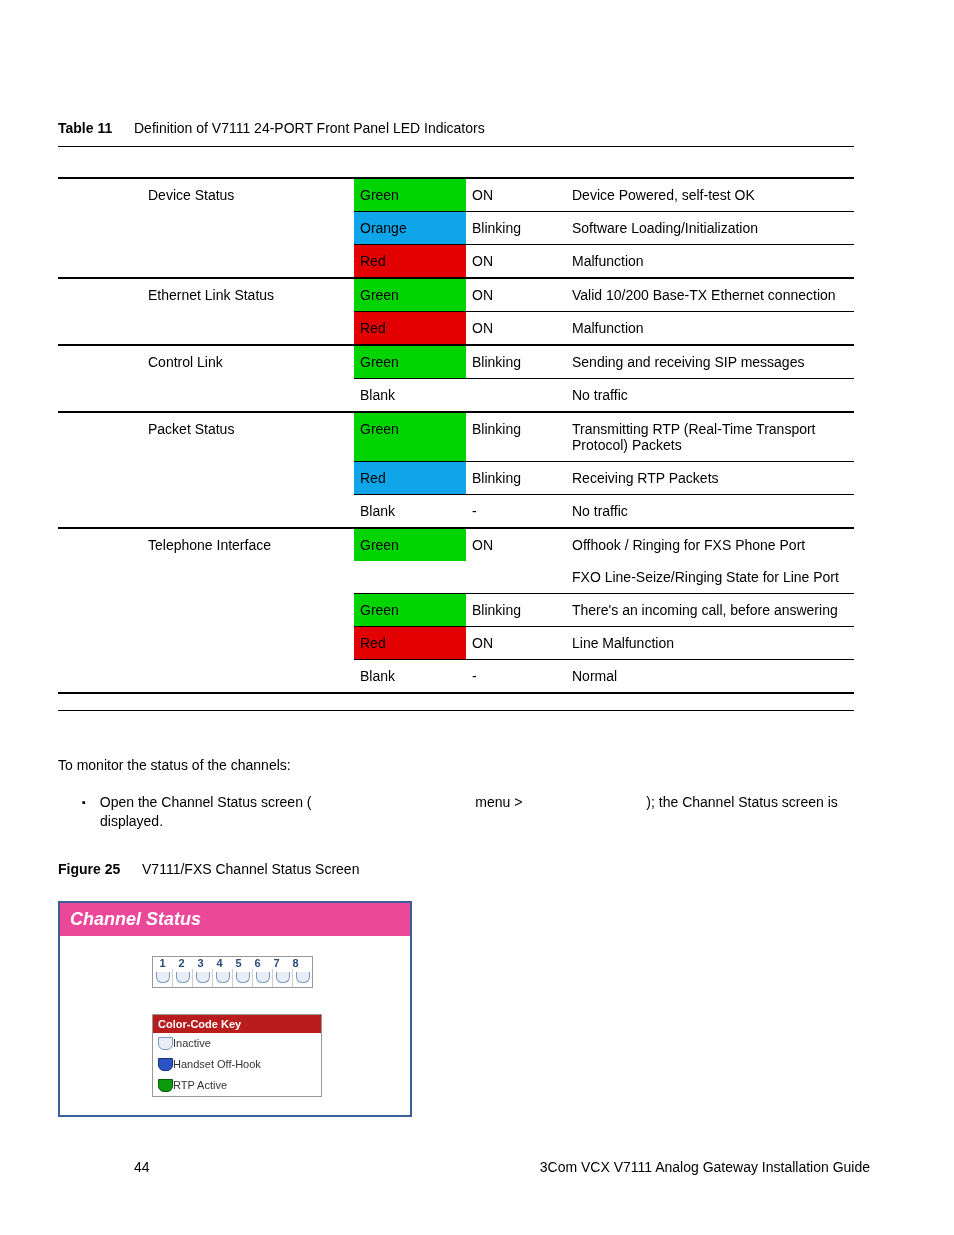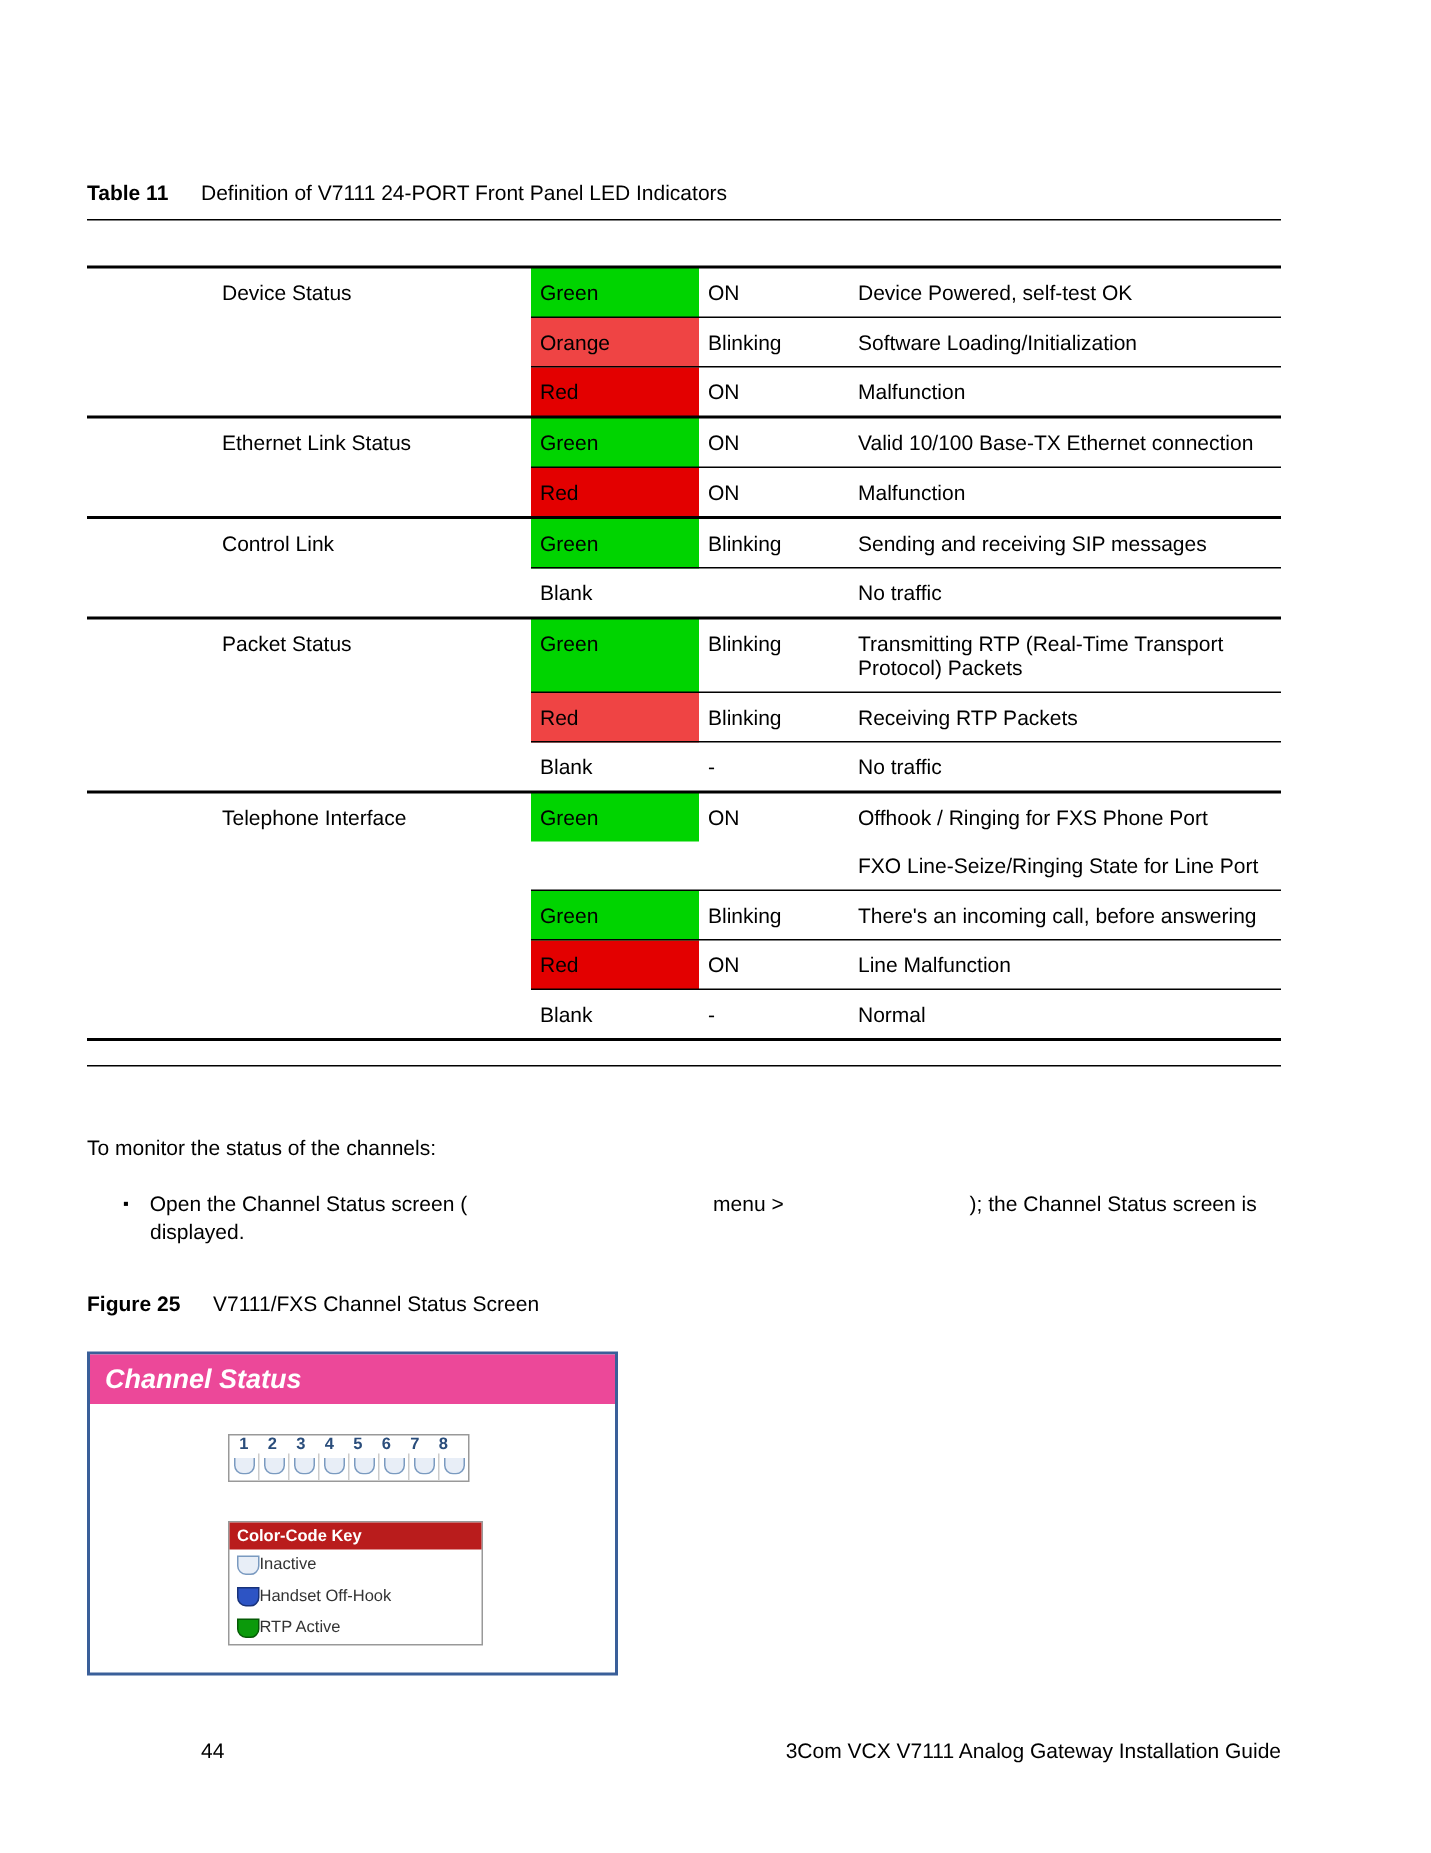--- a/index.html
+++ b/index.html
@@ -38,21 +38,21 @@
     border-bottom: 2px solid #000;
   }
   .group-sep td { border-bottom: 2px solid #000; }
   .row-sep td.c-color, .row-sep td.c-state, .row-sep td.c-desc { border-bottom: 1px solid #000; }
   td { padding: 8px 6px; vertical-align: top; }
   td.c-group { width: 200px; padding-left: 90px; vertical-align: top; }
   td.c-color { width: 100px; }
   td.c-state { width: 88px; }
   td.c-desc  { }
   .swatch-green  { background: #00d400; color: #000; margin-top: 48px; }
-  .swatch-orange { background: #ef4444; color: #000; }
+  .swatch-orange { background: #0ea5e9; color: #000; }
   .swatch-red    { background: #e30000; color: #000; }
   .table-end-rule {
     border: none;
     border-top: 1.5px solid #000;
     margin: 16px 0 0 0;
   }
   .body-text { margin: 46px 0 20px 0; font-size: 14px; }
   ul.bullets { list-style: none; padding: 0; margin: 0 0 30px 24px; }
   ul.bullets li::before { content: "▪"; margin-right: 10px; font-size: 11px; vertical-align: 1px; }
   ul.bullets li { padding-left: 0; text-indent: -18px; margin-left: 18px; line-height: 1.35; }
@@ -113,21 +113,21 @@
     border: 1px solid #555;
   }
   .sw-inactive { background: #e8eef7; border-color:#7a9ac0; }
   .sw-offhook  { background: #2d54c4; border-color:#18327a;}
   .sw-rtp      { background: #0b9a0b; border-color:#055a05;}
 
   .footer {
     position: absolute;
     bottom: 60px;
     left: 134px;
-    right: 100px;
+    right: 84px;
     display: flex;
     justify-content: space-between;
     font-size: 14px;
   }
 </style>
 </head>
 <body>
 
 <div class="page">
 
@@ -153,21 +153,21 @@
         </tr>
         <tr class="group-sep">
           <td class="c-color swatch-red">Red</td>
           <td class="c-state">ON</td>
           <td class="c-desc">Malfunction</td>
         </tr>
         <tr class="row-sep">
           <td class="c-group" rowspan="2" style="border-bottom: 2px solid rgb(0, 0, 0);">Ethernet Link Status</td>
           <td class="c-color swatch-green">Green</td>
           <td class="c-state">ON</td>
-          <td class="c-desc">Valid 10/100 Base-TX Ethernet connection</td>
+          <td class="c-desc">Valid 10/200 Base-TX Ethernet connection</td>
         </tr>
         <tr class="group-sep">
           <td class="c-color swatch-red">Red</td>
           <td class="c-state">ON</td>
           <td class="c-desc">Malfunction</td>
         </tr>
         <tr class="row-sep">
           <td class="c-group" rowspan="2" style="border-bottom: 2px solid rgb(0, 0, 0);">Control Link</td>
           <td class="c-color swatch-green">Green</td>
           <td class="c-state">Blinking</td>

